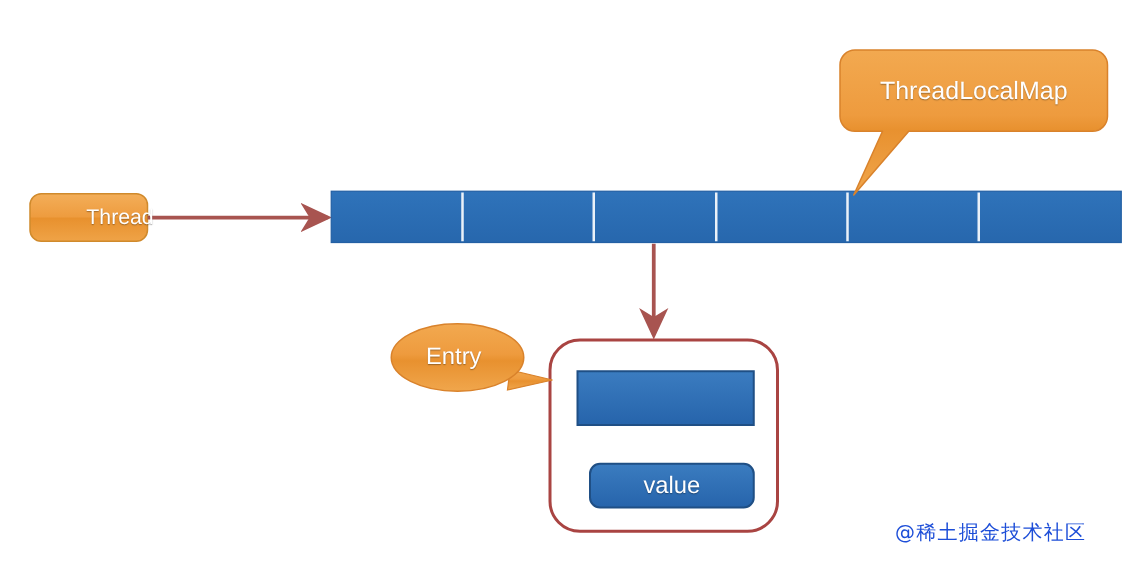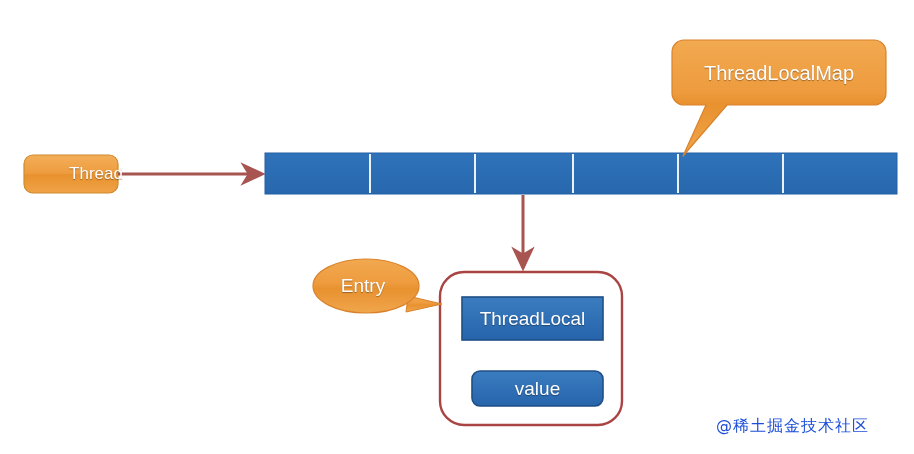--- a/index.html
+++ b/index.html
@@ -173,19 +173,18 @@
       <rect x="472" y="371" width="131" height="35" rx="8" ry="8" fill="url(#gradBlue)" stroke="#1f4f85" stroke-width="1.6"></rect>
     </g>
   </svg>
 
   <div class="lbl" id="thread-box">Thread</div>
 
   <div class="lbl" id="tlm-label">ThreadLocalMap</div>
 
   <div class="lbl" id="entry-label">Entry</div>
 
-  <div class="lbl" id="threadlocal-label">ThreadLocal</div>
 
   <div class="lbl" id="value-label">value</div>
 
   <div id="watermark">@稀土掘金技术社区</div>
 
 </div>
 
 </body></html>

